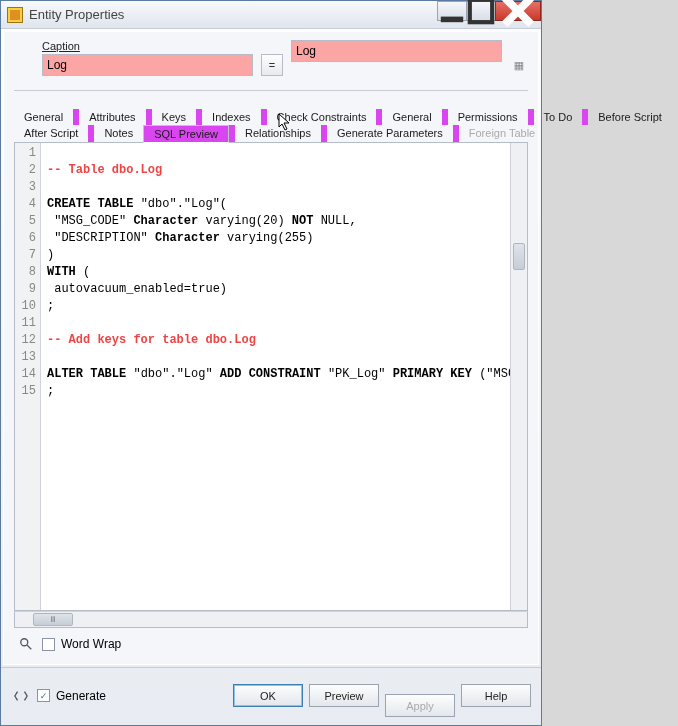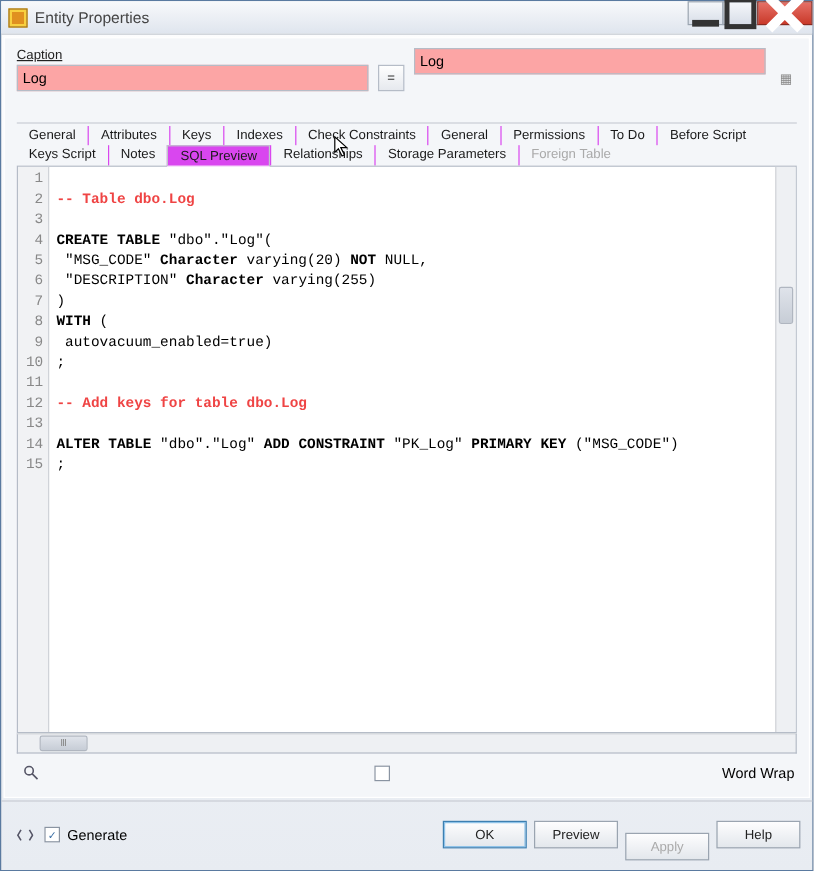--- a/index.html
+++ b/index.html
@@ -5,21 +5,21 @@
 * { box-sizing: border-box; margin: 0; padding: 0; }
 body {
   font-family: "Segoe UI", Tahoma, sans-serif;
   font-size: 12px;
   background: #d8d8d8;
   width: 678px;
   height: 726px;
   overflow: hidden;
 }
 .window {
-  width: 678px;
+  width: 542px;
   height: 726px;
   background: linear-gradient(#fdfdfe, #e8ecf2);
   border: 1px solid #5a7aa0;
   display: flex;
   flex-direction: column;
 }
 .titlebar {
   height: 28px;
   background: linear-gradient(#f8f9fb, #dfe5ee);
   display: flex;
@@ -68,20 +68,21 @@
   display:flex;
   flex-direction:column;
   background:#f4f6f9;
   border:1px solid #fff;
   margin:2px;
 }
 .form-row {
   display:flex;
   gap:8px;
   margin-bottom:6px;
+  margin-left:28px;
 }
 .form-group { flex:1; display:flex; flex-direction:column; }
 .form-group label { font-size:11px; color:#222; margin-bottom:2px; }
 .form-group label .u { text-decoration: underline; }
 .text-input {
   height:22px;
   border:1px solid #b5bcc7;
   background:#fca5a5;
   padding:2px 4px;
   font-size:12px;
@@ -96,30 +97,30 @@
   color:#333;
 }
 .thumb-btn {
   width:18px;height:22px;
   align-self:flex-end;
   display:flex;align-items:center;justify-content:center;
   color:#888;
   font-size:11px;
 }
 .tabs-area {
-  margin-top:20px;
+  margin-top:8px;
   border-top:1px solid #c8ccd4;
-  padding-top:2px;
+  padding-top:18px;
 }
 .tab-row { display:flex; flex-wrap:nowrap; }
 .tab {
   padding:2px 10px;
   font-size:11px;
   color:#1a1a1a;
-  border-left:1px solid #d946ef;
+  border-left:6px solid #d946ef;
   white-space:nowrap;
   cursor:default;
 }
 .tab:first-child{border-left:none;}
 .tab.active {
   background:#d946ef;
   border:1px solid #c0c4cc;
   border-bottom:1px solid #fff;
   position:relative;
   z-index:2;
@@ -189,21 +190,20 @@
   font-size:8px;
   text-align:center;
   color:#888;
   line-height:11px;
 }
 .toolbar-row {
   display:flex;
   align-items:center;
   gap:6px;
   padding:6px 2px;
-  justify-content:space-between;
 }
 .icon-btn {
   width:20px;height:20px;
   display:flex;align-items:center;justify-content:center;
   border:1px solid transparent;
 }
 .icon-btn svg{width:14px;height:14px;}
 .checkbox {
   width:13px;height:13px;
   border:1px solid #8a94a2;
@@ -287,25 +287,25 @@
           <div class="tab">Attributes</div>
           <div class="tab">Keys</div>
           <div class="tab">Indexes</div>
           <div class="tab">Check Constraints</div>
           <div class="tab">General</div>
           <div class="tab">Permissions</div>
           <div class="tab">To Do</div>
           <div class="tab">Before Script</div>
         </div>
       <div class="tab-row" id="tab-row-2">
-          <div class="tab">Keys Script</div>
+          <div class="tab">After Script</div>
           <div class="tab">Notes</div>
           <div class="tab active">SQL Preview</div>
           <div class="tab">Relationships</div>
-          <div class="tab">Storage Parameters</div>
+          <div class="tab">Generate Parameters</div>
           <div class="tab disabled">Foreign Table</div>
         </div>
     </div>
 
     <div class="editor-wrap">
       <div class="gutter" id="gutter">
           <div>1</div>
           <div>2</div>
           <div>3</div>
           <div>4</div>

